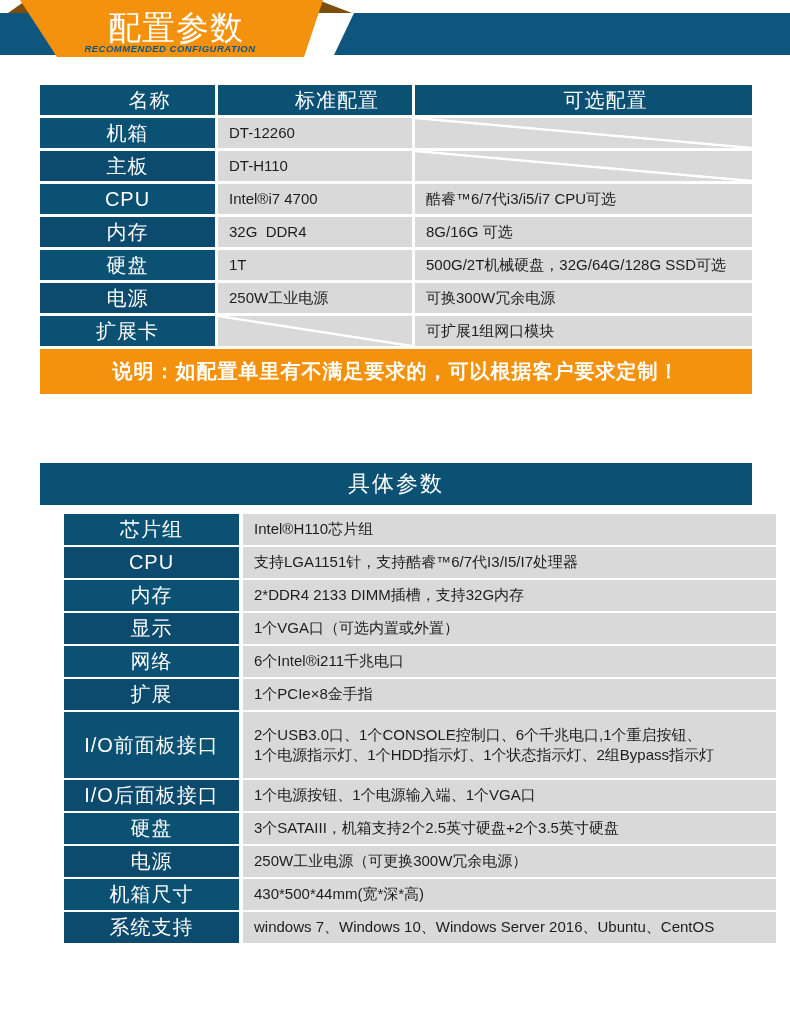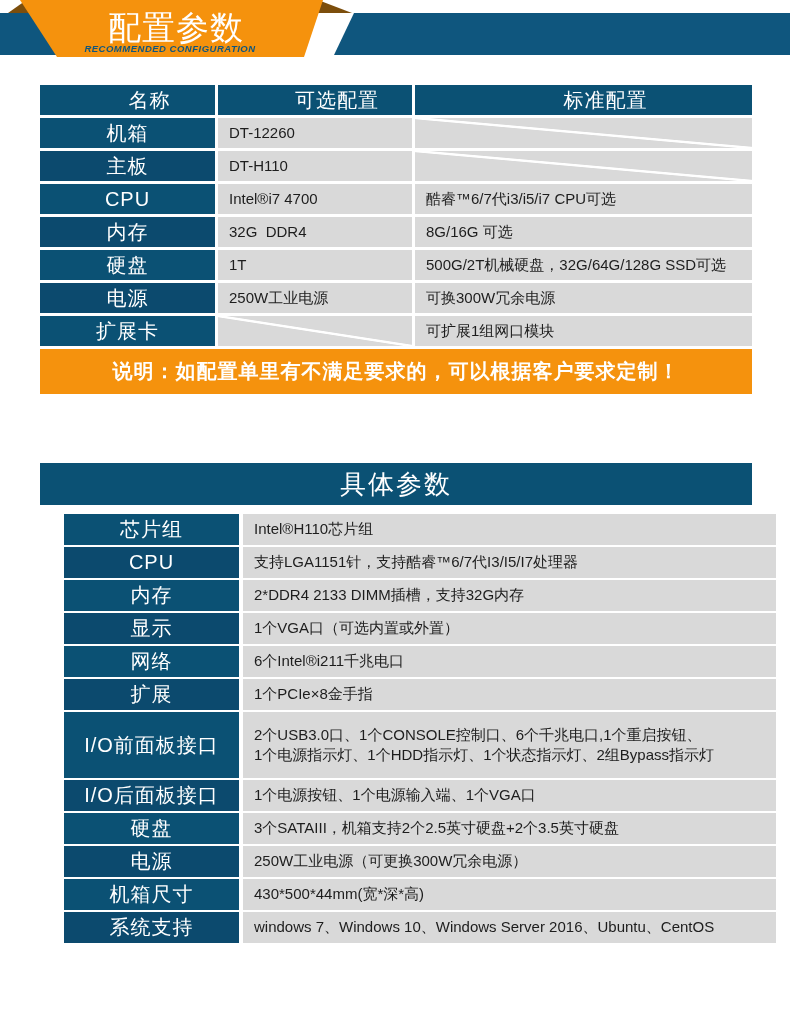--- a/index.html
+++ b/index.html
@@ -25,21 +25,21 @@
   .val{background:#D9D9D9;color:#1d1d1d;font-size:15px;padding:0 11px;white-space:pre-wrap;line-height:1.35;}
   .slash{background-image:linear-gradient(to top right,
       rgba(0,0,0,0) calc(50% - 1.6px), #ffffff calc(50% - 0.8px),
       #ffffff calc(50% + 0.8px), rgba(0,0,0,0) calc(50% + 1.6px));
       background-color:#D9D9D9;}
 
   .note-bar{height:45px;background:#F5920D;color:#ffffff;font-size:20px;font-weight:bold;
     display:flex;align-items:center;justify-content:center;letter-spacing:1px;}
 
   .t2{margin-top:69px;}
-  .t2-title{height:42px;background:#0B5174;color:#ffffff;font-size:26px;font-weight:500;
+  .t2-title{height:42px;background:#0B5174;color:#ffffff;font-size:22px;font-weight:500;
     letter-spacing:2px;display:flex;align-items:center;justify-content:center;margin-bottom:9px;}
   .t2-row{display:grid;grid-template-columns:175px 533px;column-gap:4px;margin-bottom:2px;padding-left:24px;}
   .t2-row .cell{min-height:31px;height:31px;}
   .t2-row.tall .cell{height:66px;}
 </style>
 </head>
 <body>
 
 <svg class="banner" width="790" height="60" viewBox="0 0 790 60" xmlns="http://www.w3.org/2000/svg">
   <rect x="0" y="13" width="790" height="42" fill="#0F567E"></rect>
@@ -47,22 +47,22 @@
   <polygon points="8,13 25,1 46,13" fill="#7C4E0C"></polygon>
   <polygon points="318,0 352,13 318,13" fill="#7C4E0C"></polygon>
   <polygon points="20,0 323,0 304,57 57,57" fill="#F5920D"></polygon>
   <text x="176" y="39" text-anchor="middle" fill="#ffffff" font-size="33" font-weight="500" letter-spacing="1">配置参数</text>
   <text x="170" y="52" text-anchor="middle" fill="#0F567E" font-size="9.5" font-style="italic" font-weight="bold" letter-spacing="0.5">RECOMMENDED CONFIGURATION</text>
 </svg>
 
 <div class="tbl t1">
   <div class="t1-row t1-head">
     <div class="cell">名称</div>
+    <div class="cell">标准配置</div>
     <div class="cell">可选配置</div>
-    <div class="cell">标准配置</div>
   </div>
 
   <div class="t1-row">
     <div class="cell lbl dk">机箱</div>
     <div class="cell val">DT-12260</div>
     <div class="cell val slash"></div>
   </div>
 
   <div class="t1-row">
     <div class="cell lbl lt">主板</div>

